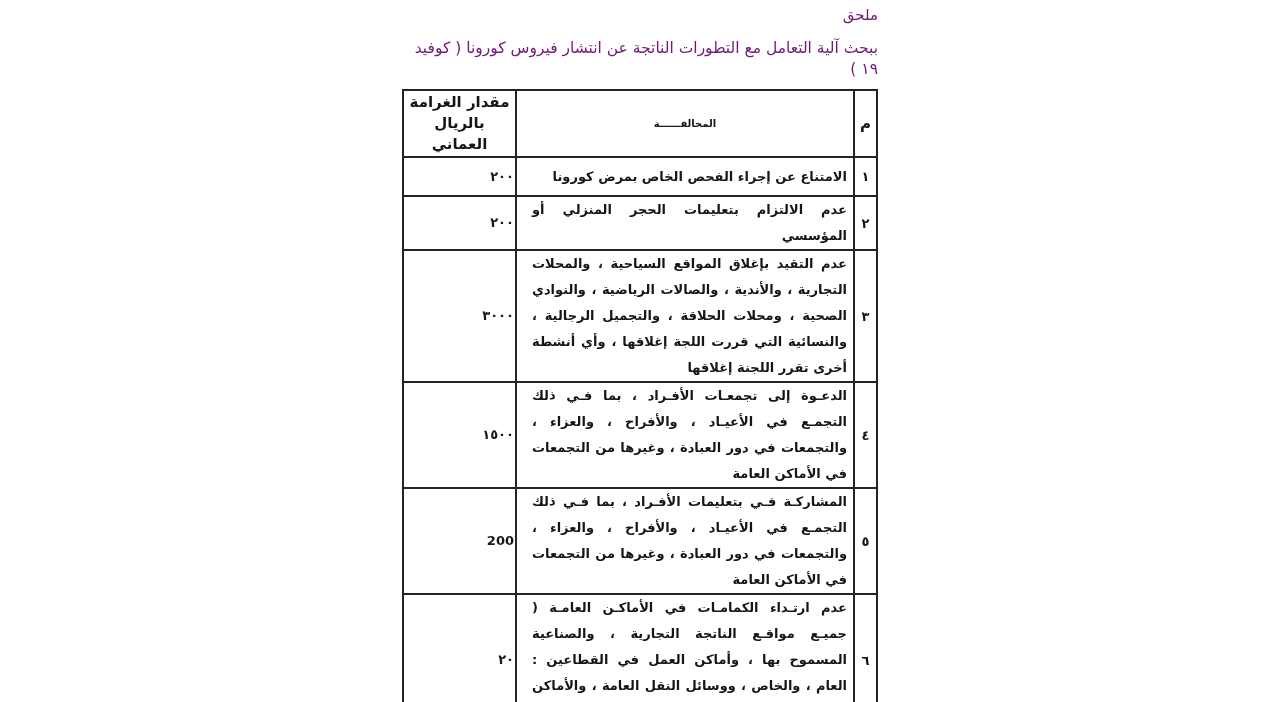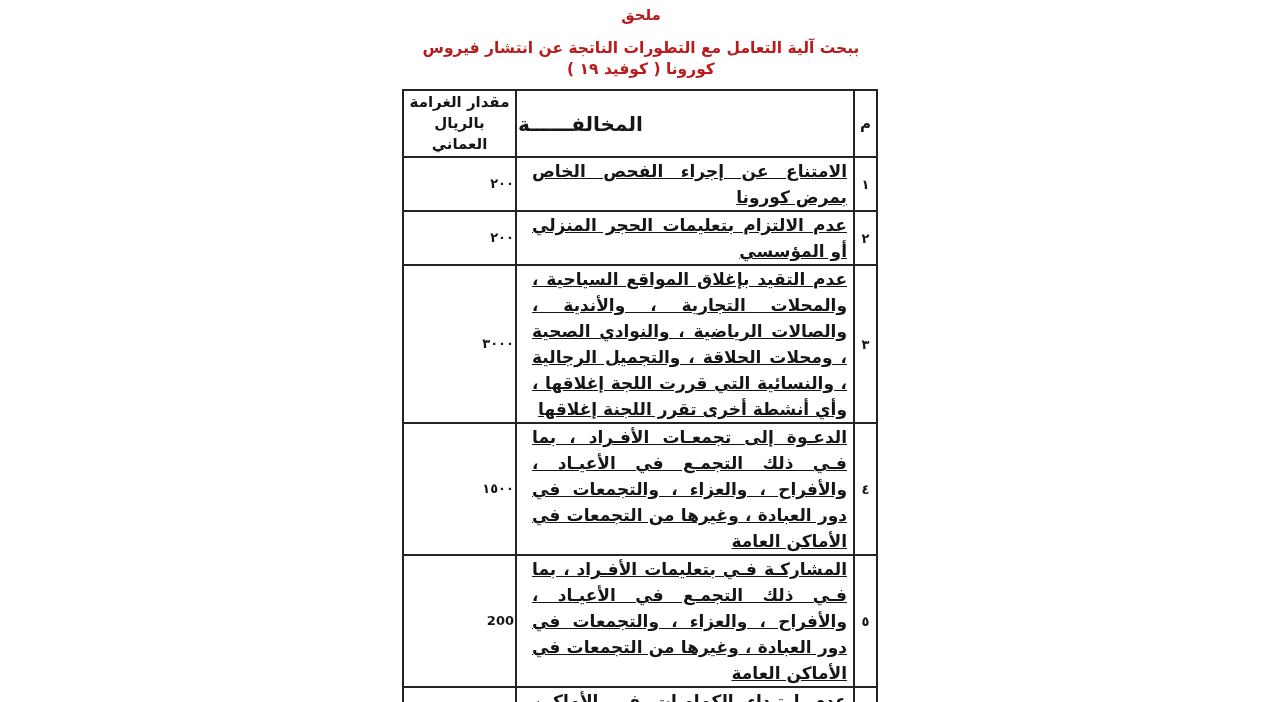--- a/index.html
+++ b/index.html
@@ -16,23 +16,22 @@
     position: relative;
   }
   .doc {
     position: absolute;
     left: 404px;
     top: 6px;
     width: 474px;
     direction: rtl;
   }
   .title {
-    text-align: center;
-    font-weight: bold;
-    color: #b91c1c;
+    font-weight: normal;
+    color: #701a75;
   }
   .t1 { font-size: 15px; line-height: 19px; margin: 0 0 13px 0; }
   .t2 { font-size: 15.5px; line-height: 20px; margin: 0 0 5px 0; }
   .t3 { font-size: 15.5px; line-height: 21px; margin: 0 0 9px 0; }
 
   table.fines-table {
     width: 474px;
     border-collapse: collapse;
     table-layout: fixed;
     direction: rtl;
@@ -42,40 +41,39 @@
     font-weight: bold;
     vertical-align: middle;
     overflow: hidden;
   }
   col.c-no { width: 23px; }
   col.c-violation { width: 338px; }
   col.c-fine { width: 113px; }
 
   thead tr { height: 54px; }
   th.col-no { font-size: 15px; text-align: center; }
-  th.col-violation { font-size: 20px; text-align: left; }
+  th.col-violation { font-size: 10px; text-align: center; }
   th.col-fine {
     font-size: 15px;
     text-align: center;
     white-space: pre-line;
     line-height: 21px;
   }
 
   td.col-no {
     text-align: center;
     font-size: 13px;
     padding: 0 1px;
   }
   td.col-violation {
-    font-size: 17px;
+    font-size: 13px;
     line-height: 26px;
     padding: 0 6px 0 15px;
     text-align: justify;
     text-align-last: right;
-    text-decoration: underline;
   }
   td.col-fine {
     font-size: 13px;
     line-height: 22px;
     white-space: pre-line;
   }
 
   tbody tr:nth-child(1) { height: 39px; }
   tbody tr:nth-child(2) { height: 39px; }
   tbody tr:nth-child(3) { height: 104px; }

